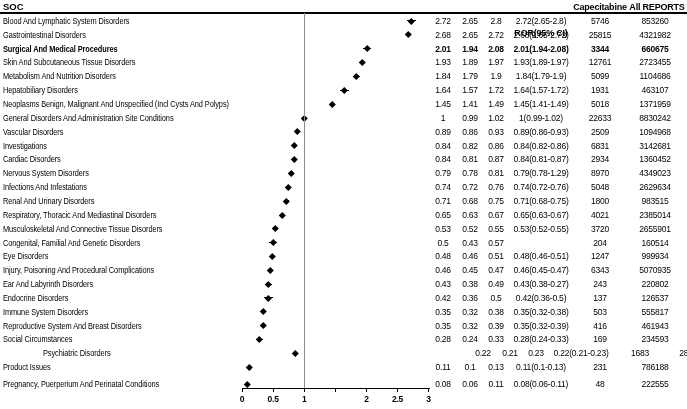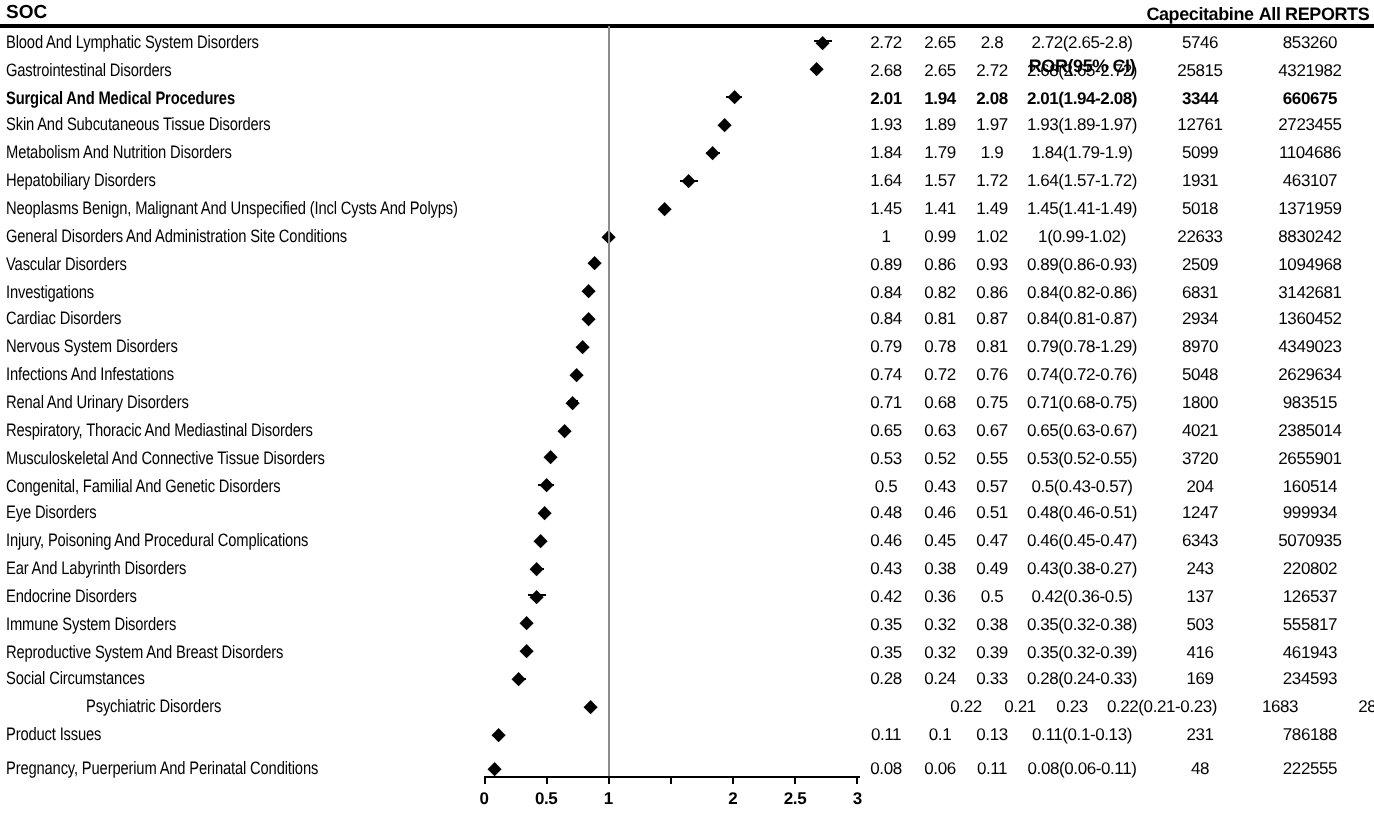--- a/index.html
+++ b/index.html
@@ -219,21 +219,20 @@
     <div class="num c-cape">3720</div>
     <div class="num c-all">2655901</div>
   </div>
       <div class="row" style="top: 235.6px; height: 13.85px;">
     <div class="soc">Congenital, Familial And Genetic Disorders</div>
     <div class="whisker" style="left: 268.746px; width: 8.708px; top: 6.425px;"></div>
     <div class="diamond" style="left: 270.8px; top: 4.625px;"></div>
     <div class="num c-ror">0.5</div>
     <div class="num c-low">0.43</div>
     <div class="num c-high">0.57</div>
-    <div class="num c-ci">0.5(0.43-0.57)</div>
     <div class="num c-cape">204</div>
     <div class="num c-all">160514</div>
   </div>
       <div class="row" style="top: 249.45px; height: 13.85px;">
     <div class="soc">Eye Disorders</div>
     <div class="whisker" style="left: 270.612px; width: 3.11px; top: 6.425px;"></div>
     <div class="diamond" style="left: 269.556px; top: 4.625px;"></div>
     <div class="num c-ror">0.48</div>
     <div class="num c-low">0.46</div>
     <div class="num c-high">0.51</div>

